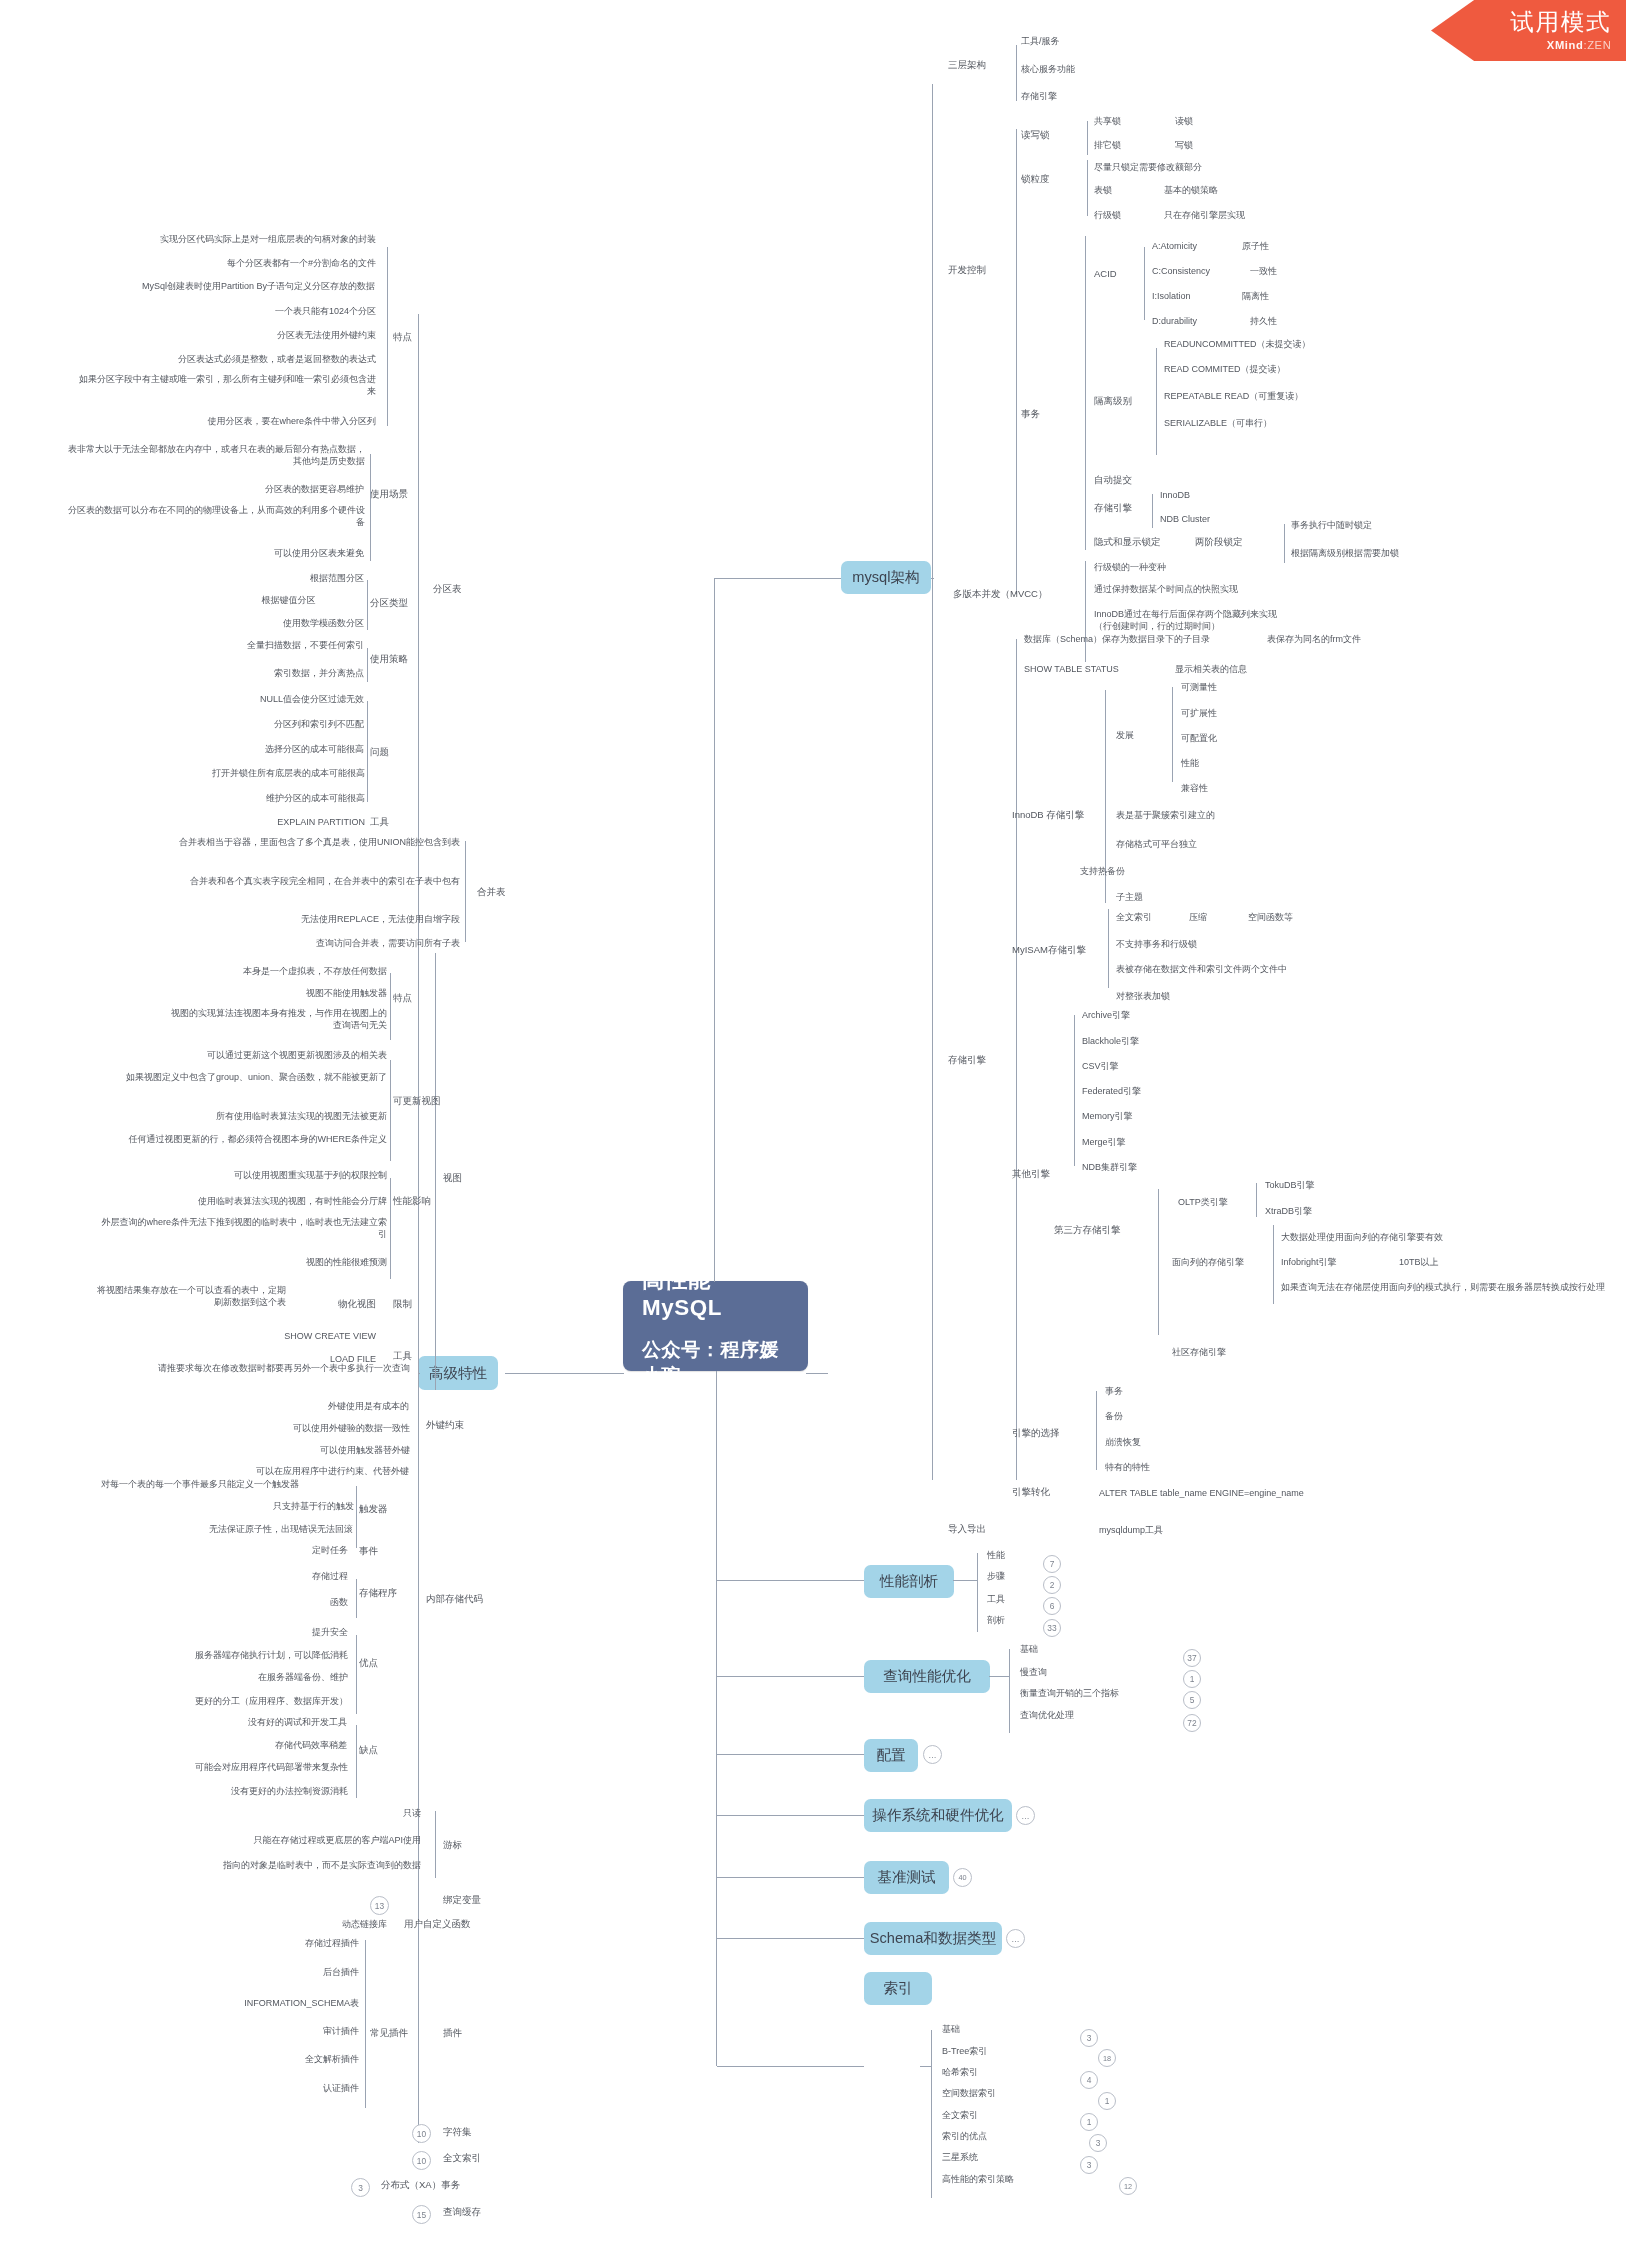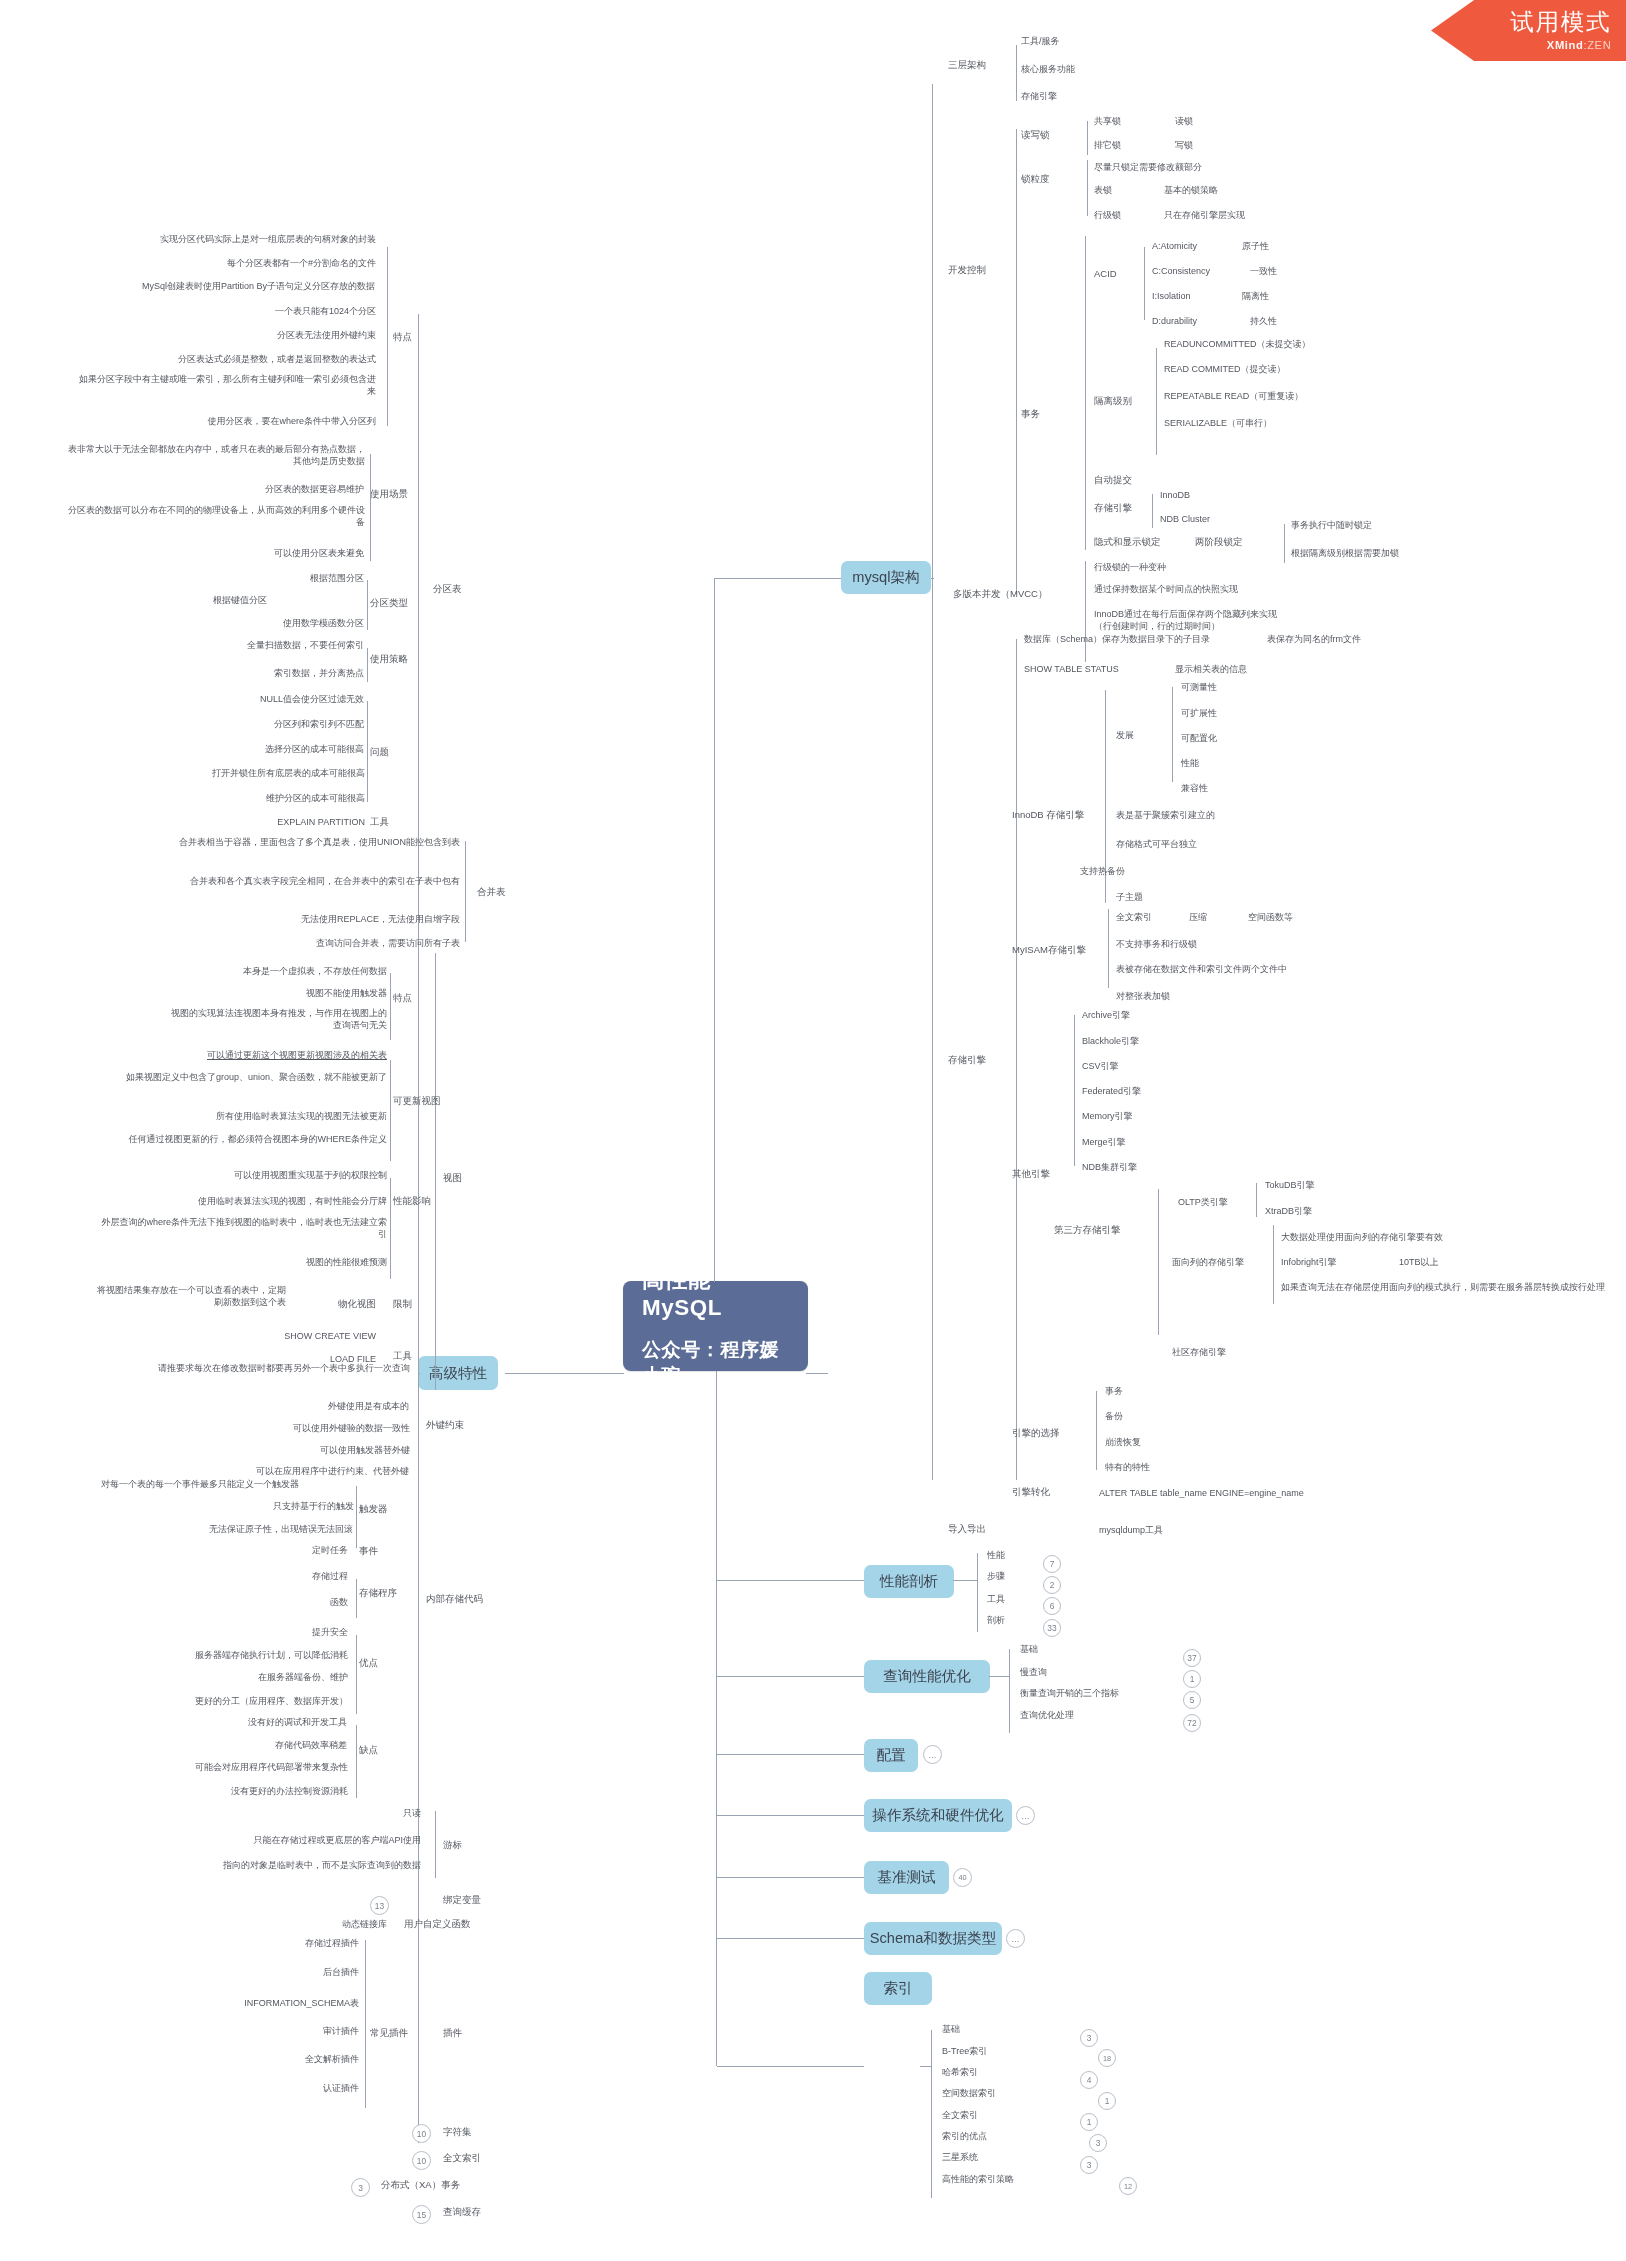--- a/index.html
+++ b/index.html
@@ -88,21 +88,21 @@
 
   <div class="lbl t" style="left:370px;top:488px;width:56px;">使用场景</div>
   <div class="lbl t sm" style="left:62px;top:443px;width:303px;text-align:right;">表非常大以于无法全部都放在内存中，或者只在表的最后部分有热点数据，其他均是历史数据</div>
   <div class="lbl t sm" style="left:140px;top:483px;width:224px;text-align:right;">分区表的数据更容易维护</div>
   <div class="lbl t sm" style="left:62px;top:504px;width:303px;text-align:right;">分区表的数据可以分布在不同的的物理设备上，从而高效的利用多个硬件设备</div>
   <div class="lbl t sm" style="left:185px;top:547px;width:179px;text-align:right;">可以使用分区表来避免</div>
   <div class="ln lnv" style="left:370px;top:454px;height:107px;"></div>
 
   <div class="lbl t" style="left:370px;top:597px;width:62px;">分区类型</div>
   <div class="lbl t sm" style="left:213px;top:572px;width:151px;text-align:right;">根据范围分区</div>
-  <div class="lbl t sm" style="left:213px;top:594px;width:151px;text-align:left;">根据键值分区</div>
+  <div class="lbl t sm" style="left:213px;top:594px;width:151px;text-align:center;">根据键值分区</div>
   <div class="lbl t sm" style="left:213px;top:617px;width:151px;text-align:right;">使用数学模函数分区</div>
   <div class="ln lnv" style="left:367px;top:580px;height:50px;"></div>
 
   <div class="lbl t" style="left:370px;top:653px;width:62px;">使用策略</div>
   <div class="lbl t sm" style="left:185px;top:639px;width:179px;text-align:right;">全量扫描数据，不要任何索引</div>
   <div class="lbl t sm" style="left:185px;top:667px;width:179px;text-align:right;">索引数据，并分离热点</div>
   <div class="ln lnv" style="left:367px;top:648px;height:34px;"></div>
 
   <div class="lbl t" style="left:370px;top:746px;width:45px;">问题</div>
   <div class="lbl t sm" style="left:179px;top:693px;width:185px;text-align:right;">NULL值会使分区过滤无效</div>
@@ -125,21 +125,21 @@
   <div class="lbl t" style="left:443px;top:1172px;width:45px;">视图</div>
   <div class="ln lnv" style="left:435px;top:953px;height:437px;"></div>
 
   <div class="lbl t" style="left:393px;top:992px;width:45px;">特点</div>
   <div class="lbl t sm" style="left:202px;top:965px;width:185px;text-align:right;">本身是一个虚拟表，不存放任何数据</div>
   <div class="lbl t sm" style="left:202px;top:987px;width:185px;text-align:right;">视图不能使用触发器</div>
   <div class="lbl t sm" style="left:168px;top:1007px;width:219px;text-align:right;">视图的实现算法连视图本身有推发，与作用在视图上的查询语句无关</div>
   <div class="ln lnv" style="left:390px;top:973px;height:67px;"></div>
 
   <div class="lbl t" style="left:393px;top:1095px;width:62px;">可更新视图</div>
-  <div class="lbl t sm" style="left:157px;top:1049px;width:230px;text-align:right;text-decoration:underline;">可以通过更新这个视图更新视图涉及的相关表</div>
+  <div class="lbl t sm" style="left:157px;top:1049px;width:230px;text-align:right;">可以通过更新这个视图更新视图涉及的相关表</div>
   <div class="lbl t sm" style="left:101px;top:1071px;width:286px;text-align:right;">如果视图定义中包含了group、union、聚合函数，就不能被更新了</div>
   <div class="lbl t sm" style="left:151px;top:1110px;width:236px;text-align:right;">所有使用临时表算法实现的视图无法被更新</div>
   <div class="lbl t sm" style="left:101px;top:1133px;width:286px;text-align:right;">任何通过视图更新的行，都必须符合视图本身的WHERE条件定义</div>
   <div class="ln lnv" style="left:390px;top:1060px;height:101px;"></div>
 
   <div class="lbl t" style="left:393px;top:1195px;width:62px;">性能影响</div>
   <div class="lbl t sm" style="left:157px;top:1169px;width:230px;text-align:right;">可以使用视图重实现基于列的权限控制</div>
   <div class="lbl t sm" style="left:146px;top:1195px;width:241px;text-align:right;">使用临时表算法实现的视图，有时性能会分厅牌</div>
   <div class="lbl t sm" style="left:101px;top:1216px;width:286px;text-align:right;">外层查询的where条件无法下推到视图的临时表中，临时表也无法建立索引</div>
   <div class="lbl t sm" style="left:219px;top:1256px;width:168px;text-align:right;">视图的性能很难预测</div>

